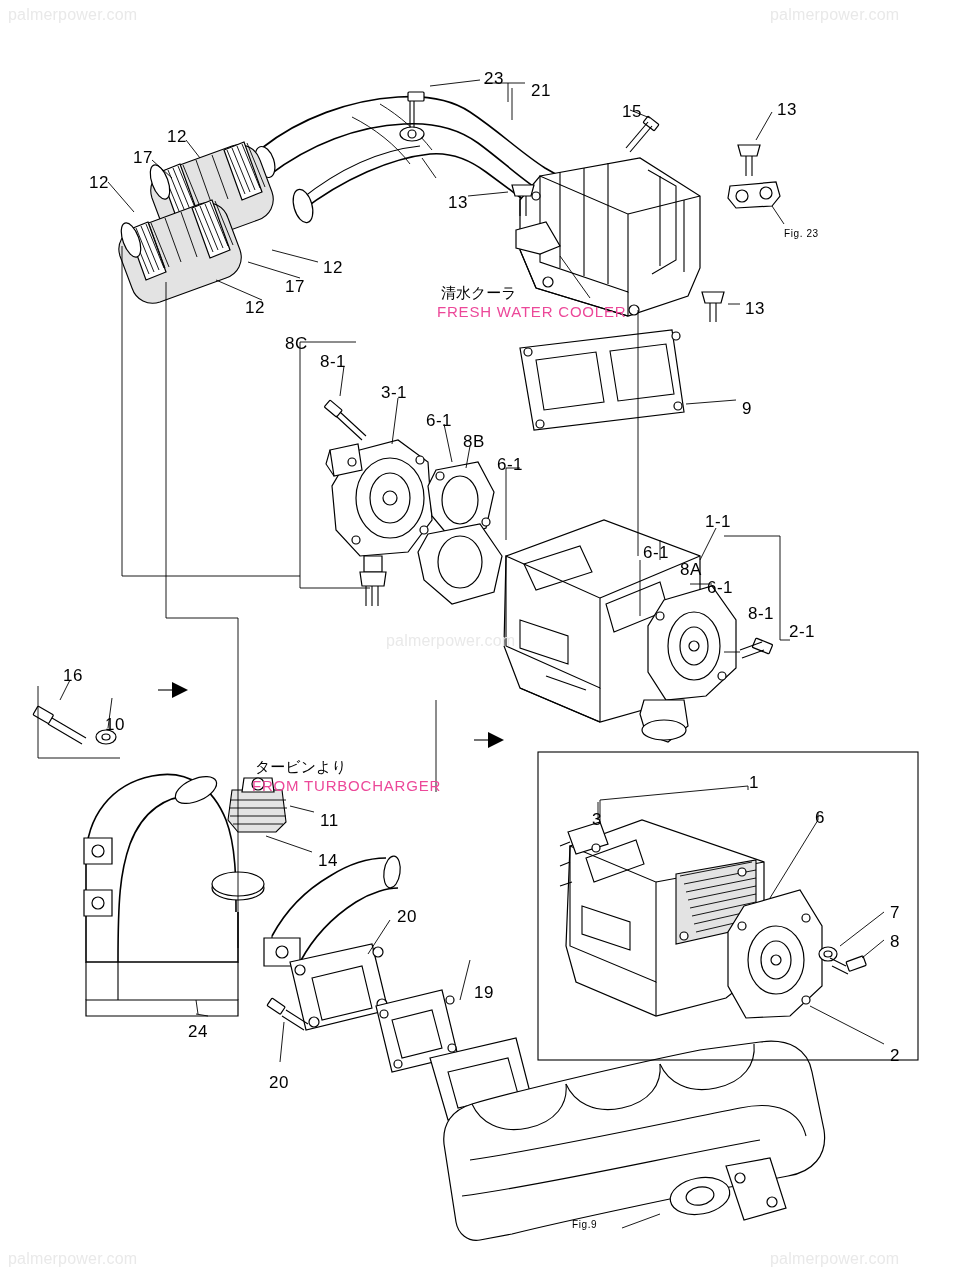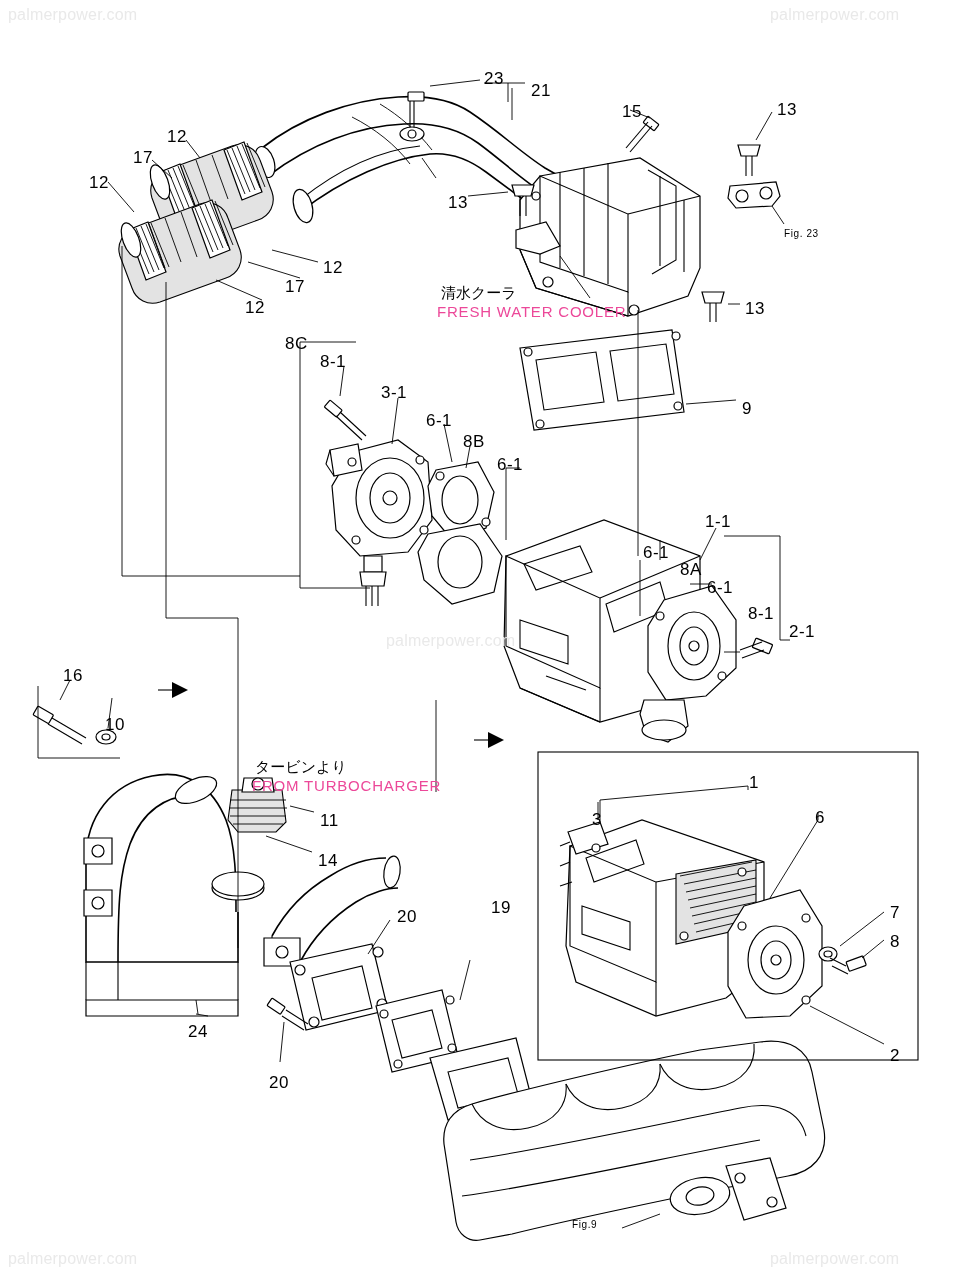--- a/index.html
+++ b/index.html
@@ -448,18 +448,18 @@
   <div class="callout" style="left:63px; top:666px;">16</div>
   <div class="callout" style="left:105px; top:715px;">10</div>
   <div class="callout" style="left:749px; top:773px;">1</div>
   <div class="callout" style="left:592px; top:810px;">3</div>
   <div class="callout" style="left:815px; top:808px;">6</div>
   <div class="callout" style="left:320px; top:811px;">11</div>
   <div class="callout" style="left:318px; top:851px;">14</div>
   <div class="callout" style="left:890px; top:903px;">7</div>
   <div class="callout" style="left:397px; top:907px;">20</div>
   <div class="callout" style="left:890px; top:932px;">8</div>
-  <div class="callout" style="left:474px; top:898px;margin-left:17px;">19</div>
+  <div class="callout" style="left:474px; top:983px;">19</div>
   <div class="callout" style="left:188px; top:1022px;">24</div>
   <div class="callout" style="left:890px; top:1046px;">2</div>
   <div class="callout" style="left:269px; top:1073px;text-align:right;">20</div>
 
 </div>
 
 </body></html>

